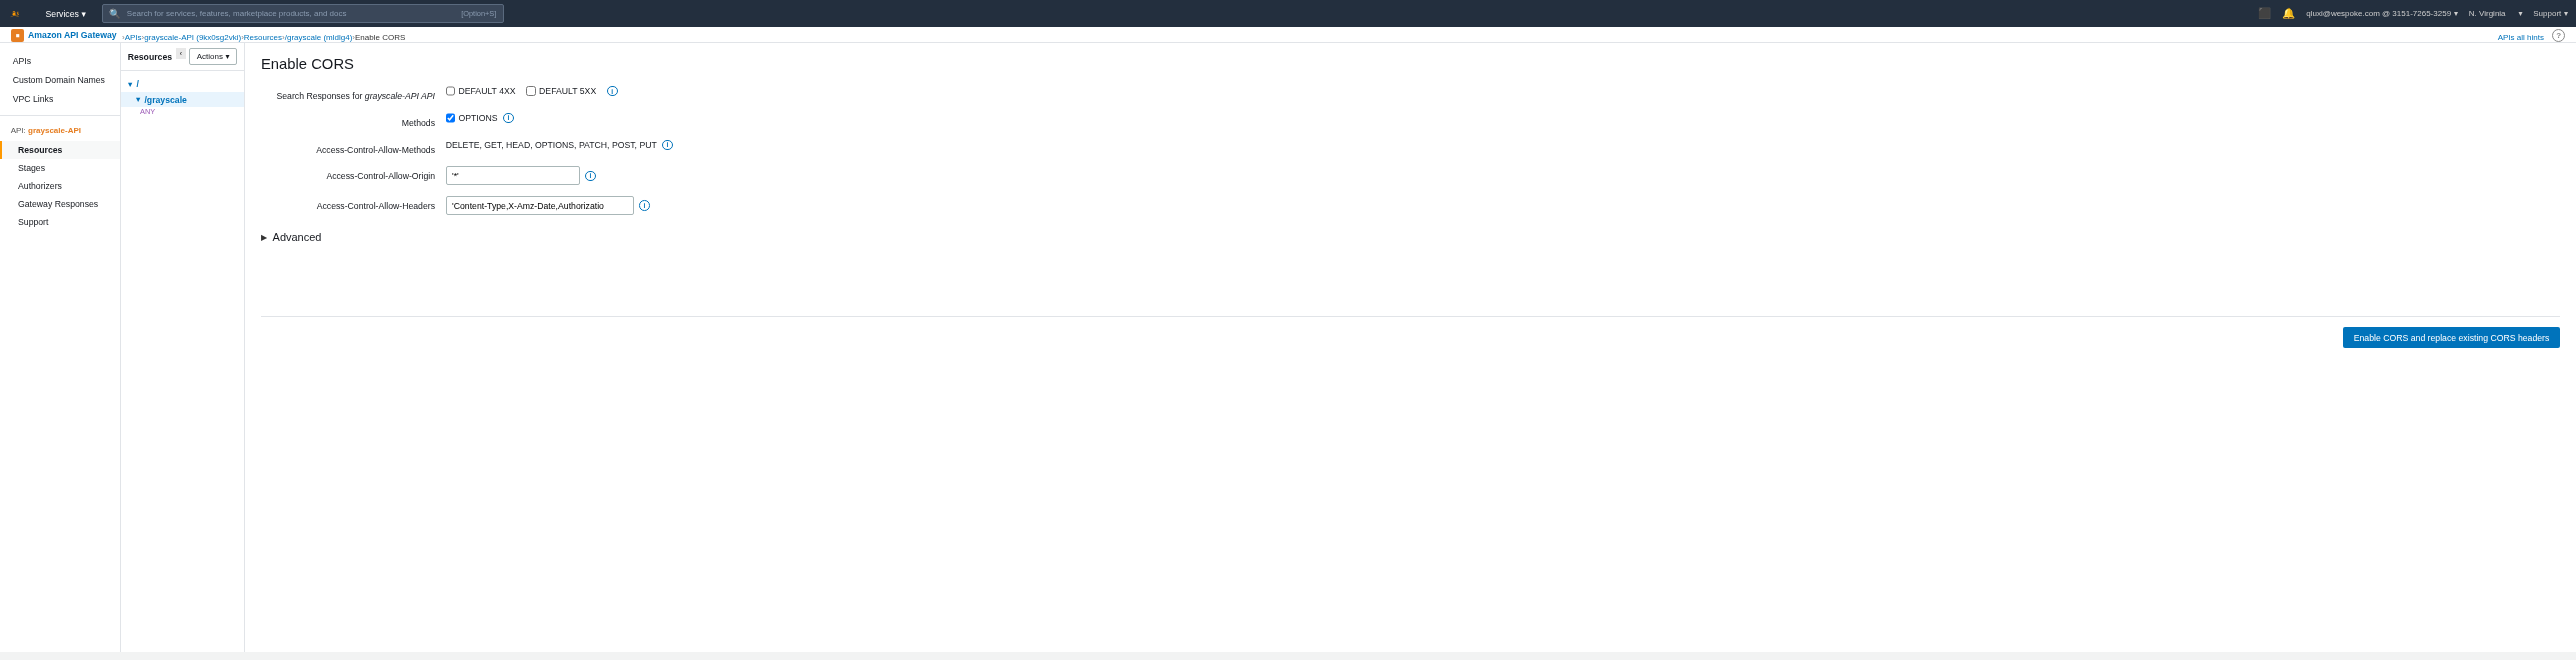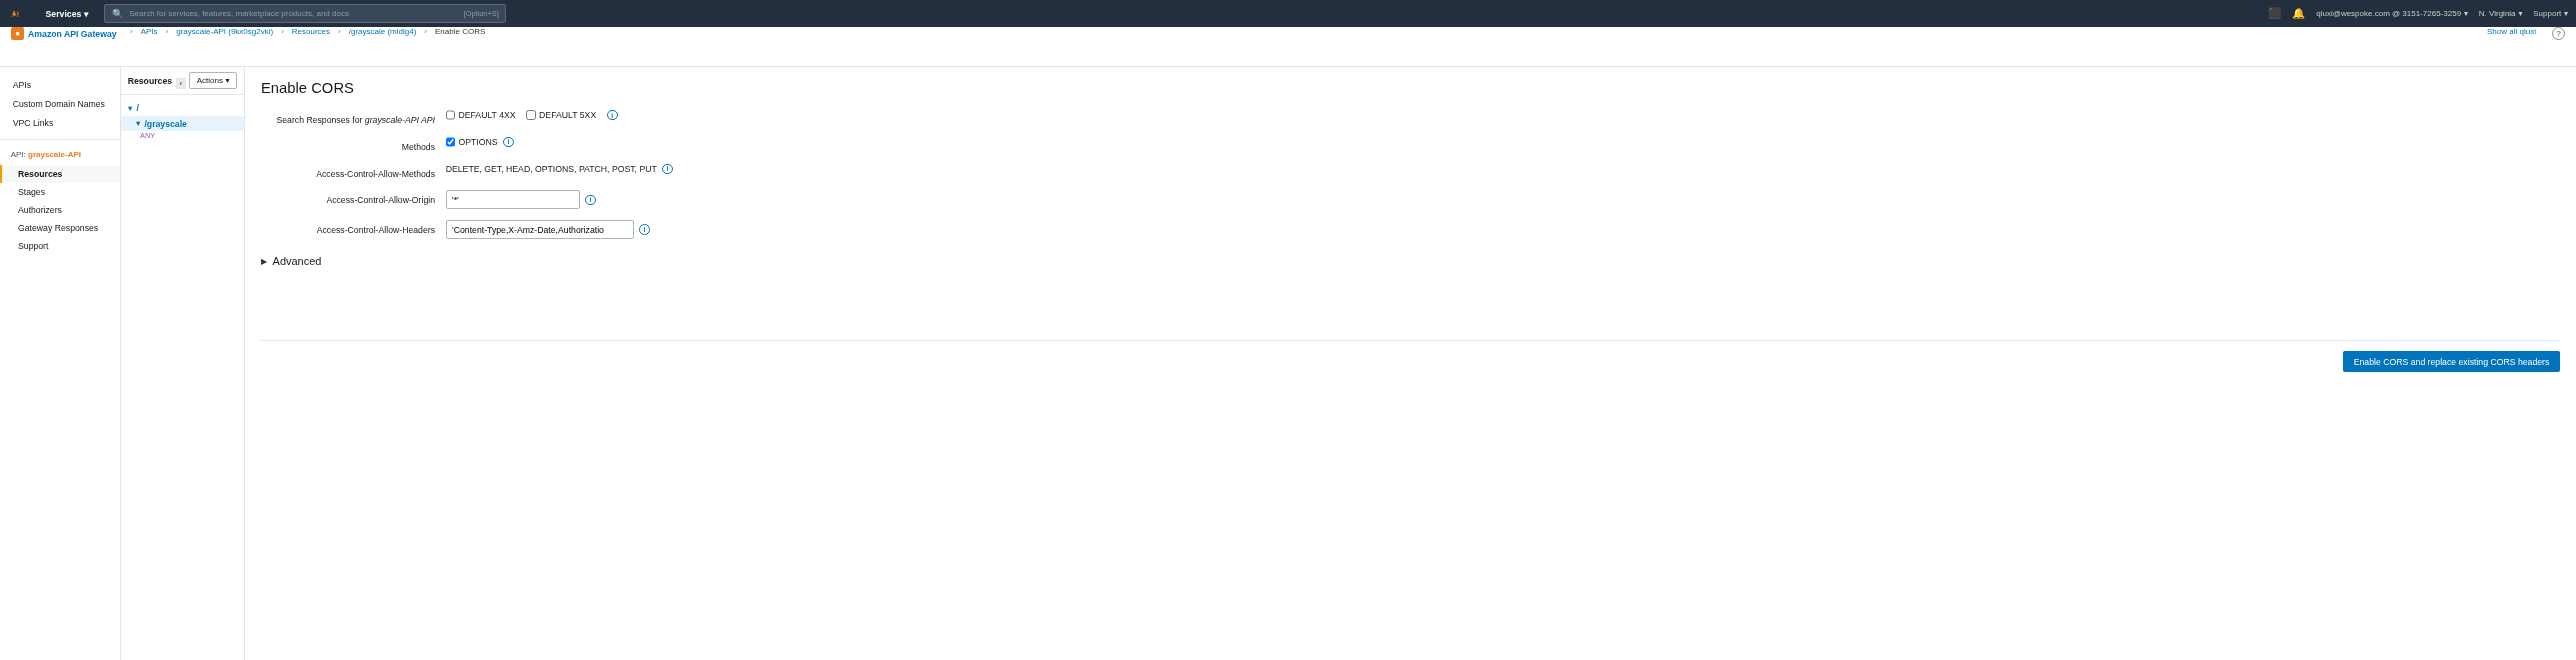--- a/index.html
+++ b/index.html
@@ -27,21 +27,20 @@
     }
     .nav-services-btn {
       color: #fff;
       font-size: 8.7px;
       display: flex;
       align-items: center;
       gap: 2.7px;
       cursor: pointer;
       padding: 2.7px 5.4px;
       border-radius: 1.3px;
-      font-weight: bold;
     }
     .search-bar {
       flex: 1;
       max-width: 402px;
       display: flex;
       align-items: center;
       background: #3a4759;
       border: 0.7px solid #5a6a7e;
       border-radius: 2px;
       padding: 0 6.7px;
@@ -65,32 +64,32 @@
     .nav-right {
       display: flex;
       align-items: center;
       gap: 10.7px;
       margin-left: auto;
       color: #ccc;
       font-size: 8px;
     }
     .nav-icon { font-size: 10.7px; color: #ccc; cursor: pointer; }
     .nav-user { cursor: pointer; display: flex; align-items: center; gap: 3px; }
-    .nav-region { cursor: pointer; display: flex; align-items: center; gap: 3px; }
+    .nav-region { cursor: pointer; display: flex; align-items: center; gap: 13px; }
     .nav-support { cursor: pointer; display: flex; align-items: center; gap: 2.7px; }
 
     
     .breadcrumb-bar {
       background: #fff;
       border-bottom: 0.7px solid #e1e4e8;
-      height: 40px;
-      display: flex;
-      align-items: flex-start;
+      height: 16px;
+      display: flex;
+      align-items: flex-end;
       padding: 0 10.7px;
-      gap: 8px;
+      gap: 0;
       font-size: 8px;
       color: #555;
     }
     .breadcrumb-item {
       color: #0073bb;
       cursor: pointer;
       text-decoration: none;
     }
     .breadcrumb-sep { color: #888; }
     .breadcrumb-current { color: #333; }
@@ -403,21 +402,21 @@
   <span class="breadcrumb-sep">›</span>
   <a class="breadcrumb-item">APIs</a>
   <span class="breadcrumb-sep">›</span>
   <a class="breadcrumb-item">grayscale-API (9kx0sg2vki)</a>
   <span class="breadcrumb-sep">›</span>
   <a class="breadcrumb-item">Resources</a>
   <span class="breadcrumb-sep">›</span>
   <a class="breadcrumb-item">/grayscale (mldlg4)</a>
   <span class="breadcrumb-sep">›</span>
   <span class="breadcrumb-current">Enable CORS</span>
-  <span class="show-hints" style="margin-left:auto;">Show all qluxi</span>
+  <span class="show-hints" style="margin-left:auto;">APIs all hints</span>
   <div class="help-icon">?</div>
 </div>
 
 <div class="main-layout">
 
   <div class="left-sidebar">
     <div class="sidebar-item">APIs</div>
     <div class="sidebar-item">Custom Domain Names</div>
     <div class="sidebar-item">VPC Links</div>
     <hr class="sidebar-divider">
@@ -428,21 +427,21 @@
     <div class="sidebar-sub-item active">Resources</div>
     <div class="sidebar-sub-item">Stages</div>
     <div class="sidebar-sub-item">Authorizers</div>
     <div class="sidebar-sub-item">Gateway Responses</div>
     <div class="sidebar-sub-item">Support</div>
   </div>
 
   <div class="resources-panel">
     <div class="resources-header">
       <span class="resources-title">Resources</span>
-      <div style="display:flex;align-items:flex-end;gap:2.7px;">
+      <div style="display:flex;align-items:flex-start;gap:2.7px;">
         <button class="collapse-toggle">‹</button>
         <button class="actions-btn">
           <span>Actions</span>
           <span>▾</span>
         </button>
       </div>
     </div>
     <div class="resources-tree">
       <div class="tree-item">
         <span class="tree-arrow">▼</span>

